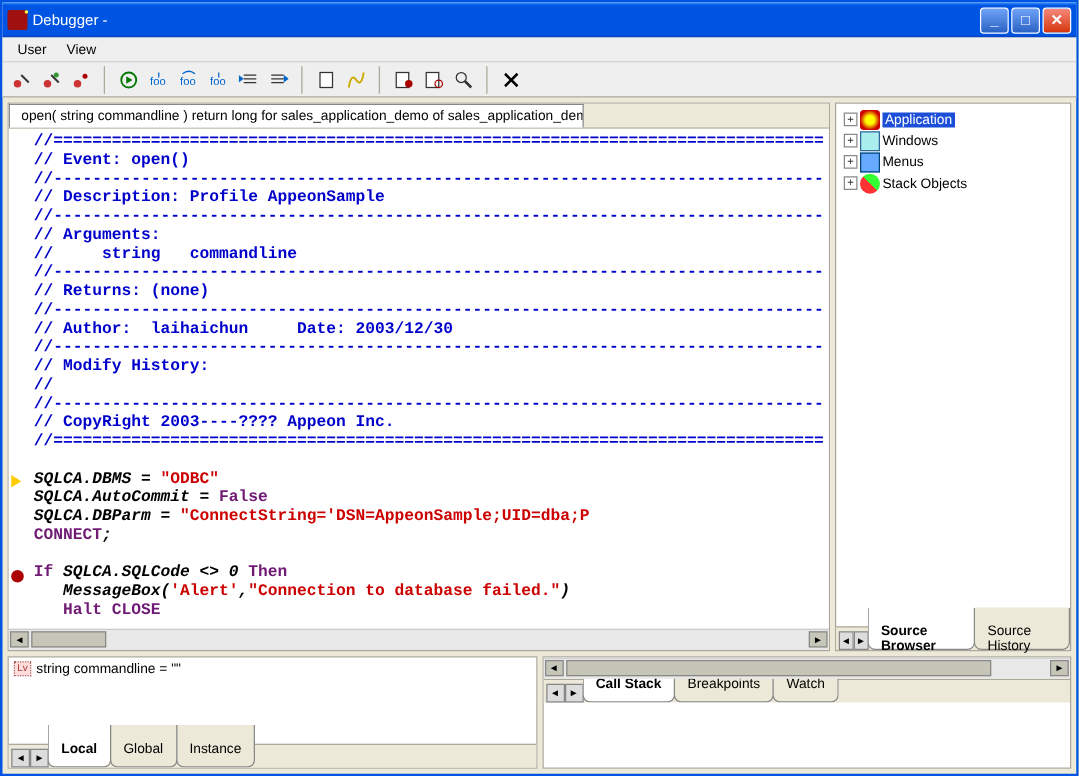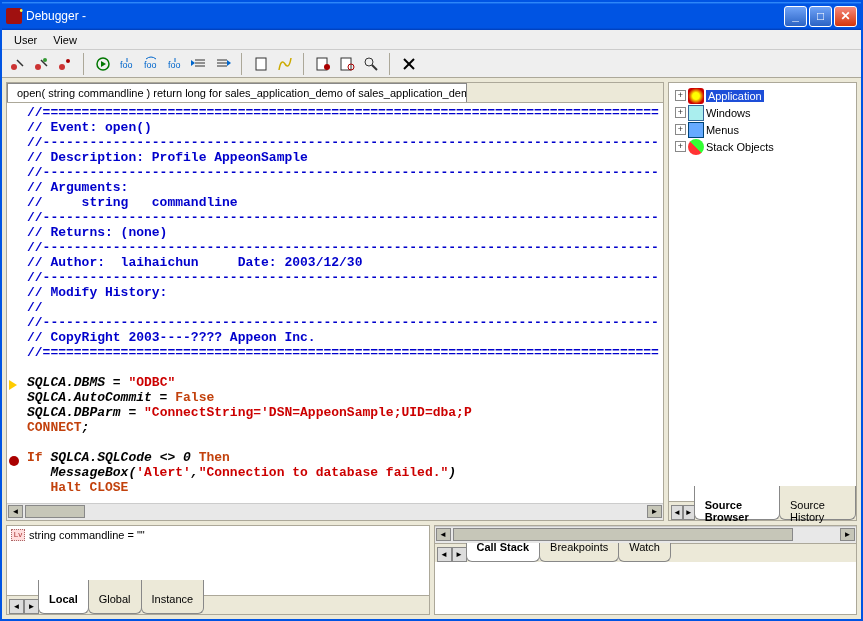--- a/index.html
+++ b/index.html
@@ -153,21 +153,21 @@
   border-top:5px solid transparent;
   border-bottom:5px solid transparent;
   width:0;height:0;
   margin-top:2px;
 }
 .bp-mark {
   width:10px;height:10px;border-radius:5px;background:#a00;
   margin-top:2px;
 }
 .c-comment { color:#0000cc; }
-.c-key { color:#c2410c;text-align:center; }
+.c-key { color:#701a75;text-align:center; }
 .c-str { color:#cc0000; }
 .c-ident { color:#000;font-style:italic; }
 
 .hscroll {
   height:17px;background:#e8e8e8;border-top:1px solid #ccc;
   position:relative;
 }
 .hscroll .thumb{position:absolute;left:18px;top:1px;width:60px;height:13px;background:#c6c6b8;border:1px solid #888;}
 .hscroll .arr{position:absolute;top:1px;width:15px;height:13px;background:#c6c6b8;border:1px solid #888;display:flex;align-items:center;justify-content:center;font-size:8px;}
 .hscroll .arr.l{left:1px}

